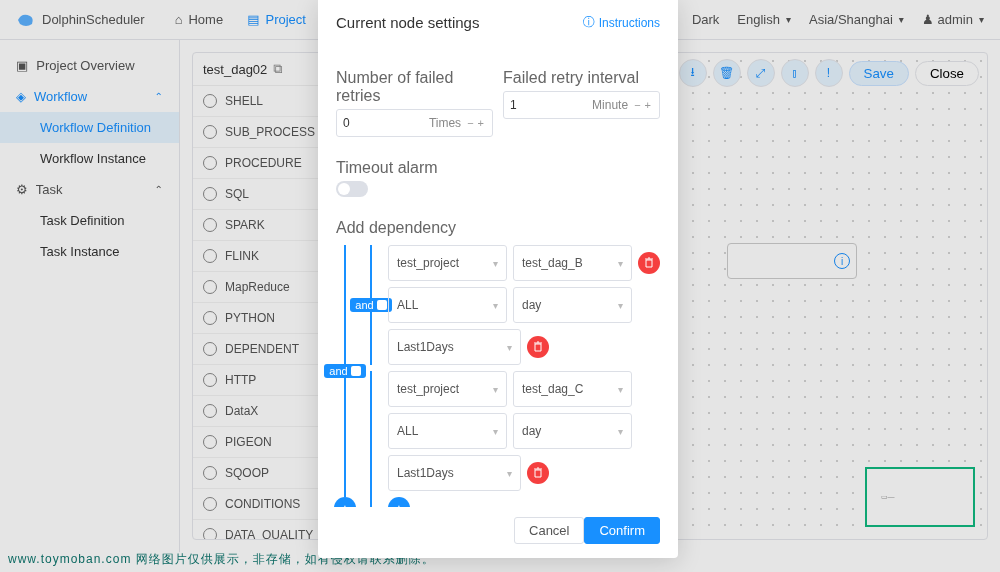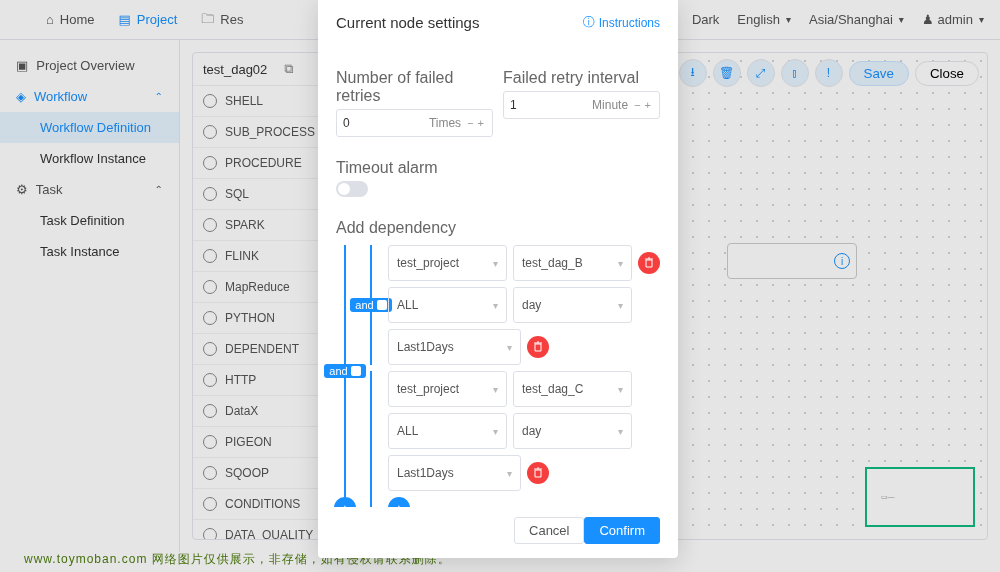--- a/index.html
+++ b/index.html
@@ -17,21 +17,21 @@
 .main { display: flex; height: calc(100% - 60px); }
 .sidebar { width: 180px; border-right: 1px solid #e5e6eb; padding-top: 10px; }
 .sb-item { display: flex; align-items: center; gap: 8px; padding: 8px 16px; color: #555; cursor: pointer; }
 .sb-item.active { color: #1890ff; }
 .sb-sub { padding: 8px 16px 8px 40px; cursor: pointer; }
 .sb-sub.active { color: #1890ff; background: #e6f4ff; }
 .sb-arrow { margin-left: auto; font-size: 10px; }
 
 .content { flex: 1; padding: 12px; display: flex; position: relative; }
 .task-panel { width: 130px; border: 1px solid #e5e6eb; border-radius: 4px; margin-right: 10px; overflow: hidden; }
-.tp-hdr { display: flex; align-items: center; gap: 17px; padding: 8px 10px; border-bottom: 1px solid #f0f0f0; font-weight: 500; }
+.tp-hdr { display: flex; align-items: center; gap: 6px; padding: 8px 10px; border-bottom: 1px solid #f0f0f0; font-weight: 500; }
 .tp-list { overflow-y: auto; height: 480px; }
 .tp-item { display: flex; align-items: center; gap: 8px; padding: 8px 10px; color: #555; cursor: pointer; border-bottom: 1px solid #f2f2f2; font-size: 12px; }
 .tp-icon { width: 14px; height: 14px; border: 1px solid #888; border-radius: 50%; flex-shrink: 0; }
 
 .canvas-area { flex: 1; border: 1px solid #e5e6eb; border-radius: 4px; position: relative; background-image: radial-gradient(#d3d3d3 1px, transparent 1px); background-size: 16px 16px; }
 .canvas-node { position: absolute; top: 190px; right: 130px; width: 130px; height: 36px; background: #fff; border: 1px solid #ccc; border-radius: 4px; display: flex; align-items: center; padding: 0 10px; }
 .canvas-node-info { position: absolute; right: 6px; top: 50%; transform: translateY(-50%); width: 16px; height: 16px; border: 1px solid #1890ff; border-radius: 50%; display: flex; align-items: center; justify-content: center; font-size: 10px; color: #1890ff; }
 .toolbar { position: absolute; top: -2px; right: 0; display: flex; align-items: center; gap: 6px; padding: 8px; }
 .tool-btn { width: 28px; height: 28px; border: 1px solid #e5e6eb; border-radius: 50%; background: #e6f4ff; display: flex; align-items: center; justify-content: center; cursor: pointer; color: #1890ff; font-size: 12px; }
 .btn-save { background: #e6f4ff; color: #1890ff; border: 1px solid #c9e3ff; border-radius: 14px; padding: 4px 14px; cursor: pointer; }
@@ -69,26 +69,32 @@
 .sel .chev { margin-left: auto; color: #bbb; font-size: 10px; }
 .del-btn { width: 22px; height: 22px; border-radius: 50%; background: #f53f3f; color: #fff; display: flex; align-items: center; justify-content: center; cursor: pointer; flex-shrink: 0; }
 .add-btn { width: 22px; height: 22px; border-radius: 50%; background: #1890ff; color: #fff; display: flex; align-items: center; justify-content: center; cursor: pointer; font-size: 15px; }
 
 .placeholder-input { width: 100%; }
 .modal-footer { display: flex; justify-content: flex-end; padding: 10px 18px 14px; border-top: 0; }
 .btn { border-radius: 3px; padding: 5px 14px; font-size: 13px; cursor: pointer; }
 .btn-cancel { background: #fff; border: 1px solid #dcdfe6; color: #555; }
 .btn-confirm { background: #1890ff; border: 1px solid #1890ff; color: #fff; }
 
-.footer-text { position: absolute; bottom: 4px; left: 24px; font-size: 12px; color: #4d7c0f; letter-spacing: 1px; }
+.footer-text { position: absolute; bottom: 4px; left: 8px; font-size: 12px; color: #0f766e; letter-spacing: 1px; }
 </style>
 </head>
 <body>
 
 <div class="header">
+  <div class="logo">
+    <svg width="20" height="20" viewBox="0 0 20 20">
+        <path d="M2 10 Q6 2 14 6 Q18 8 16 14 Q10 18 4 14 Z" fill="#1890ff" opacity="0.7"></path>
+      </svg>
+    <span>DolphinScheduler</span>
+  </div>
   <div class="top-nav">
     <div class="top-nav-item">
         <span>⌂</span>
         <span>Home</span>
       </div>
     <div class="top-nav-item active">
         <span>▤</span>
         <span>Project</span>
       </div>
     <div class="top-nav-item">

